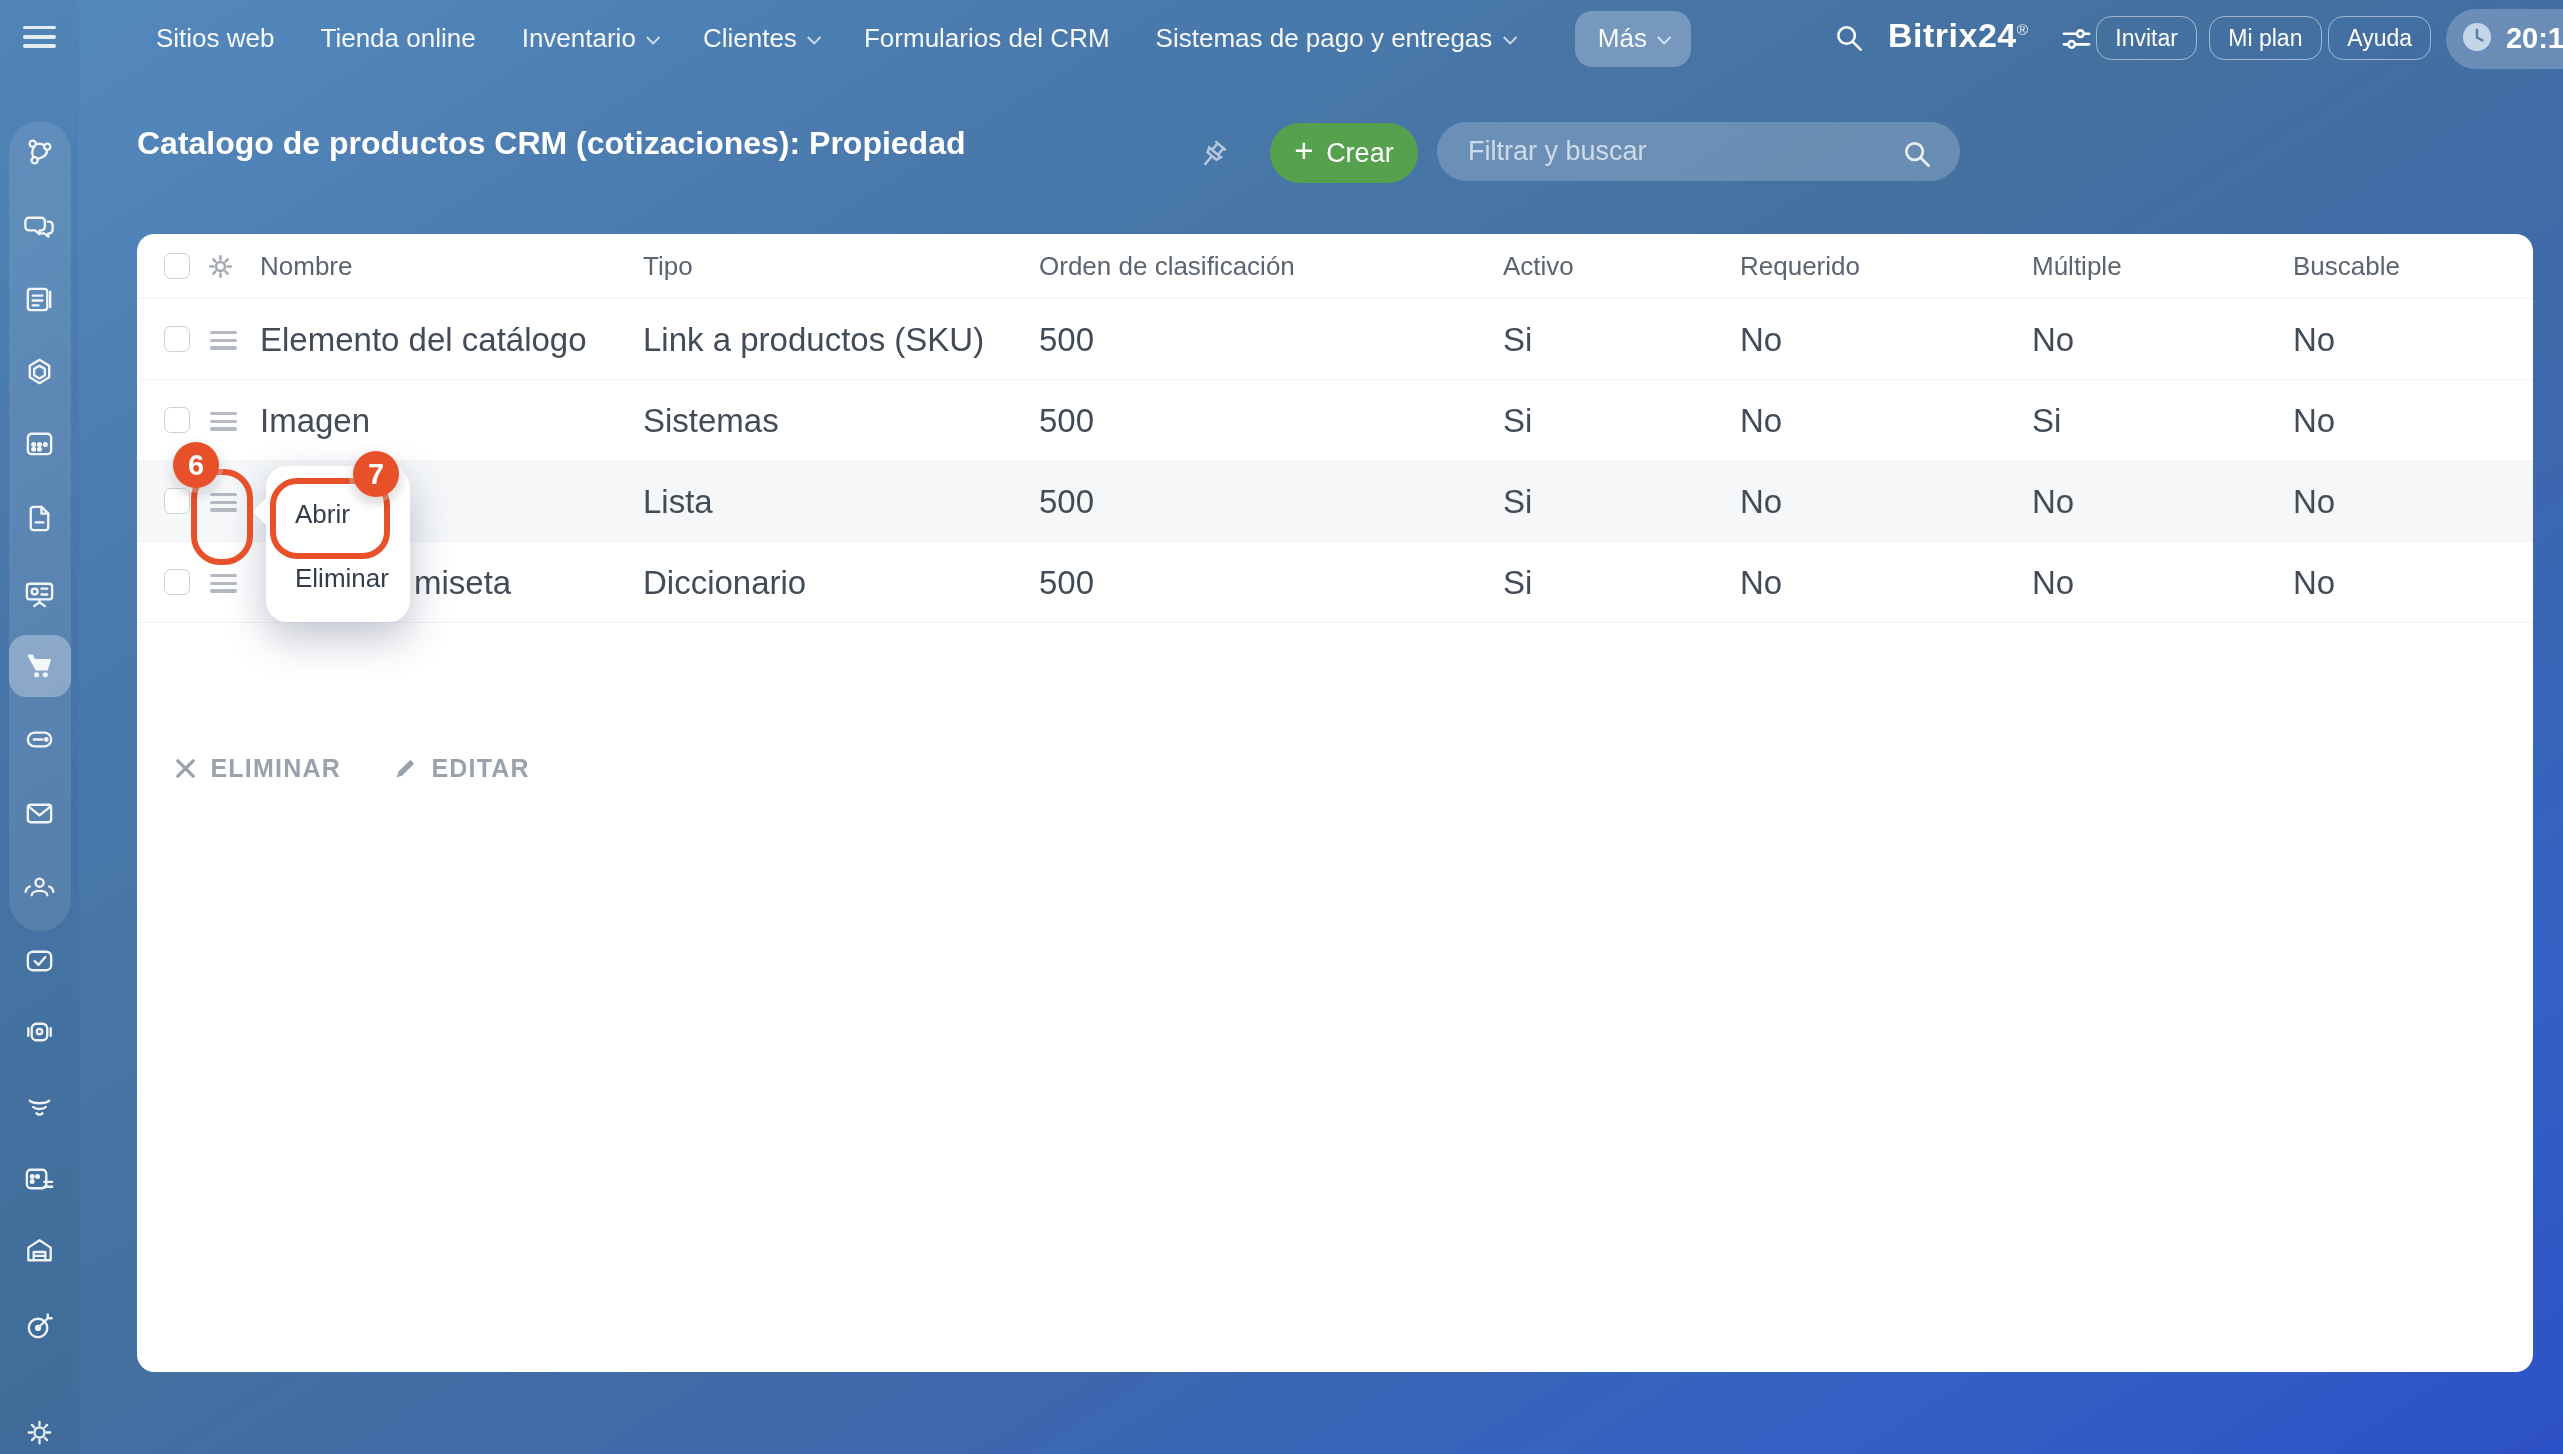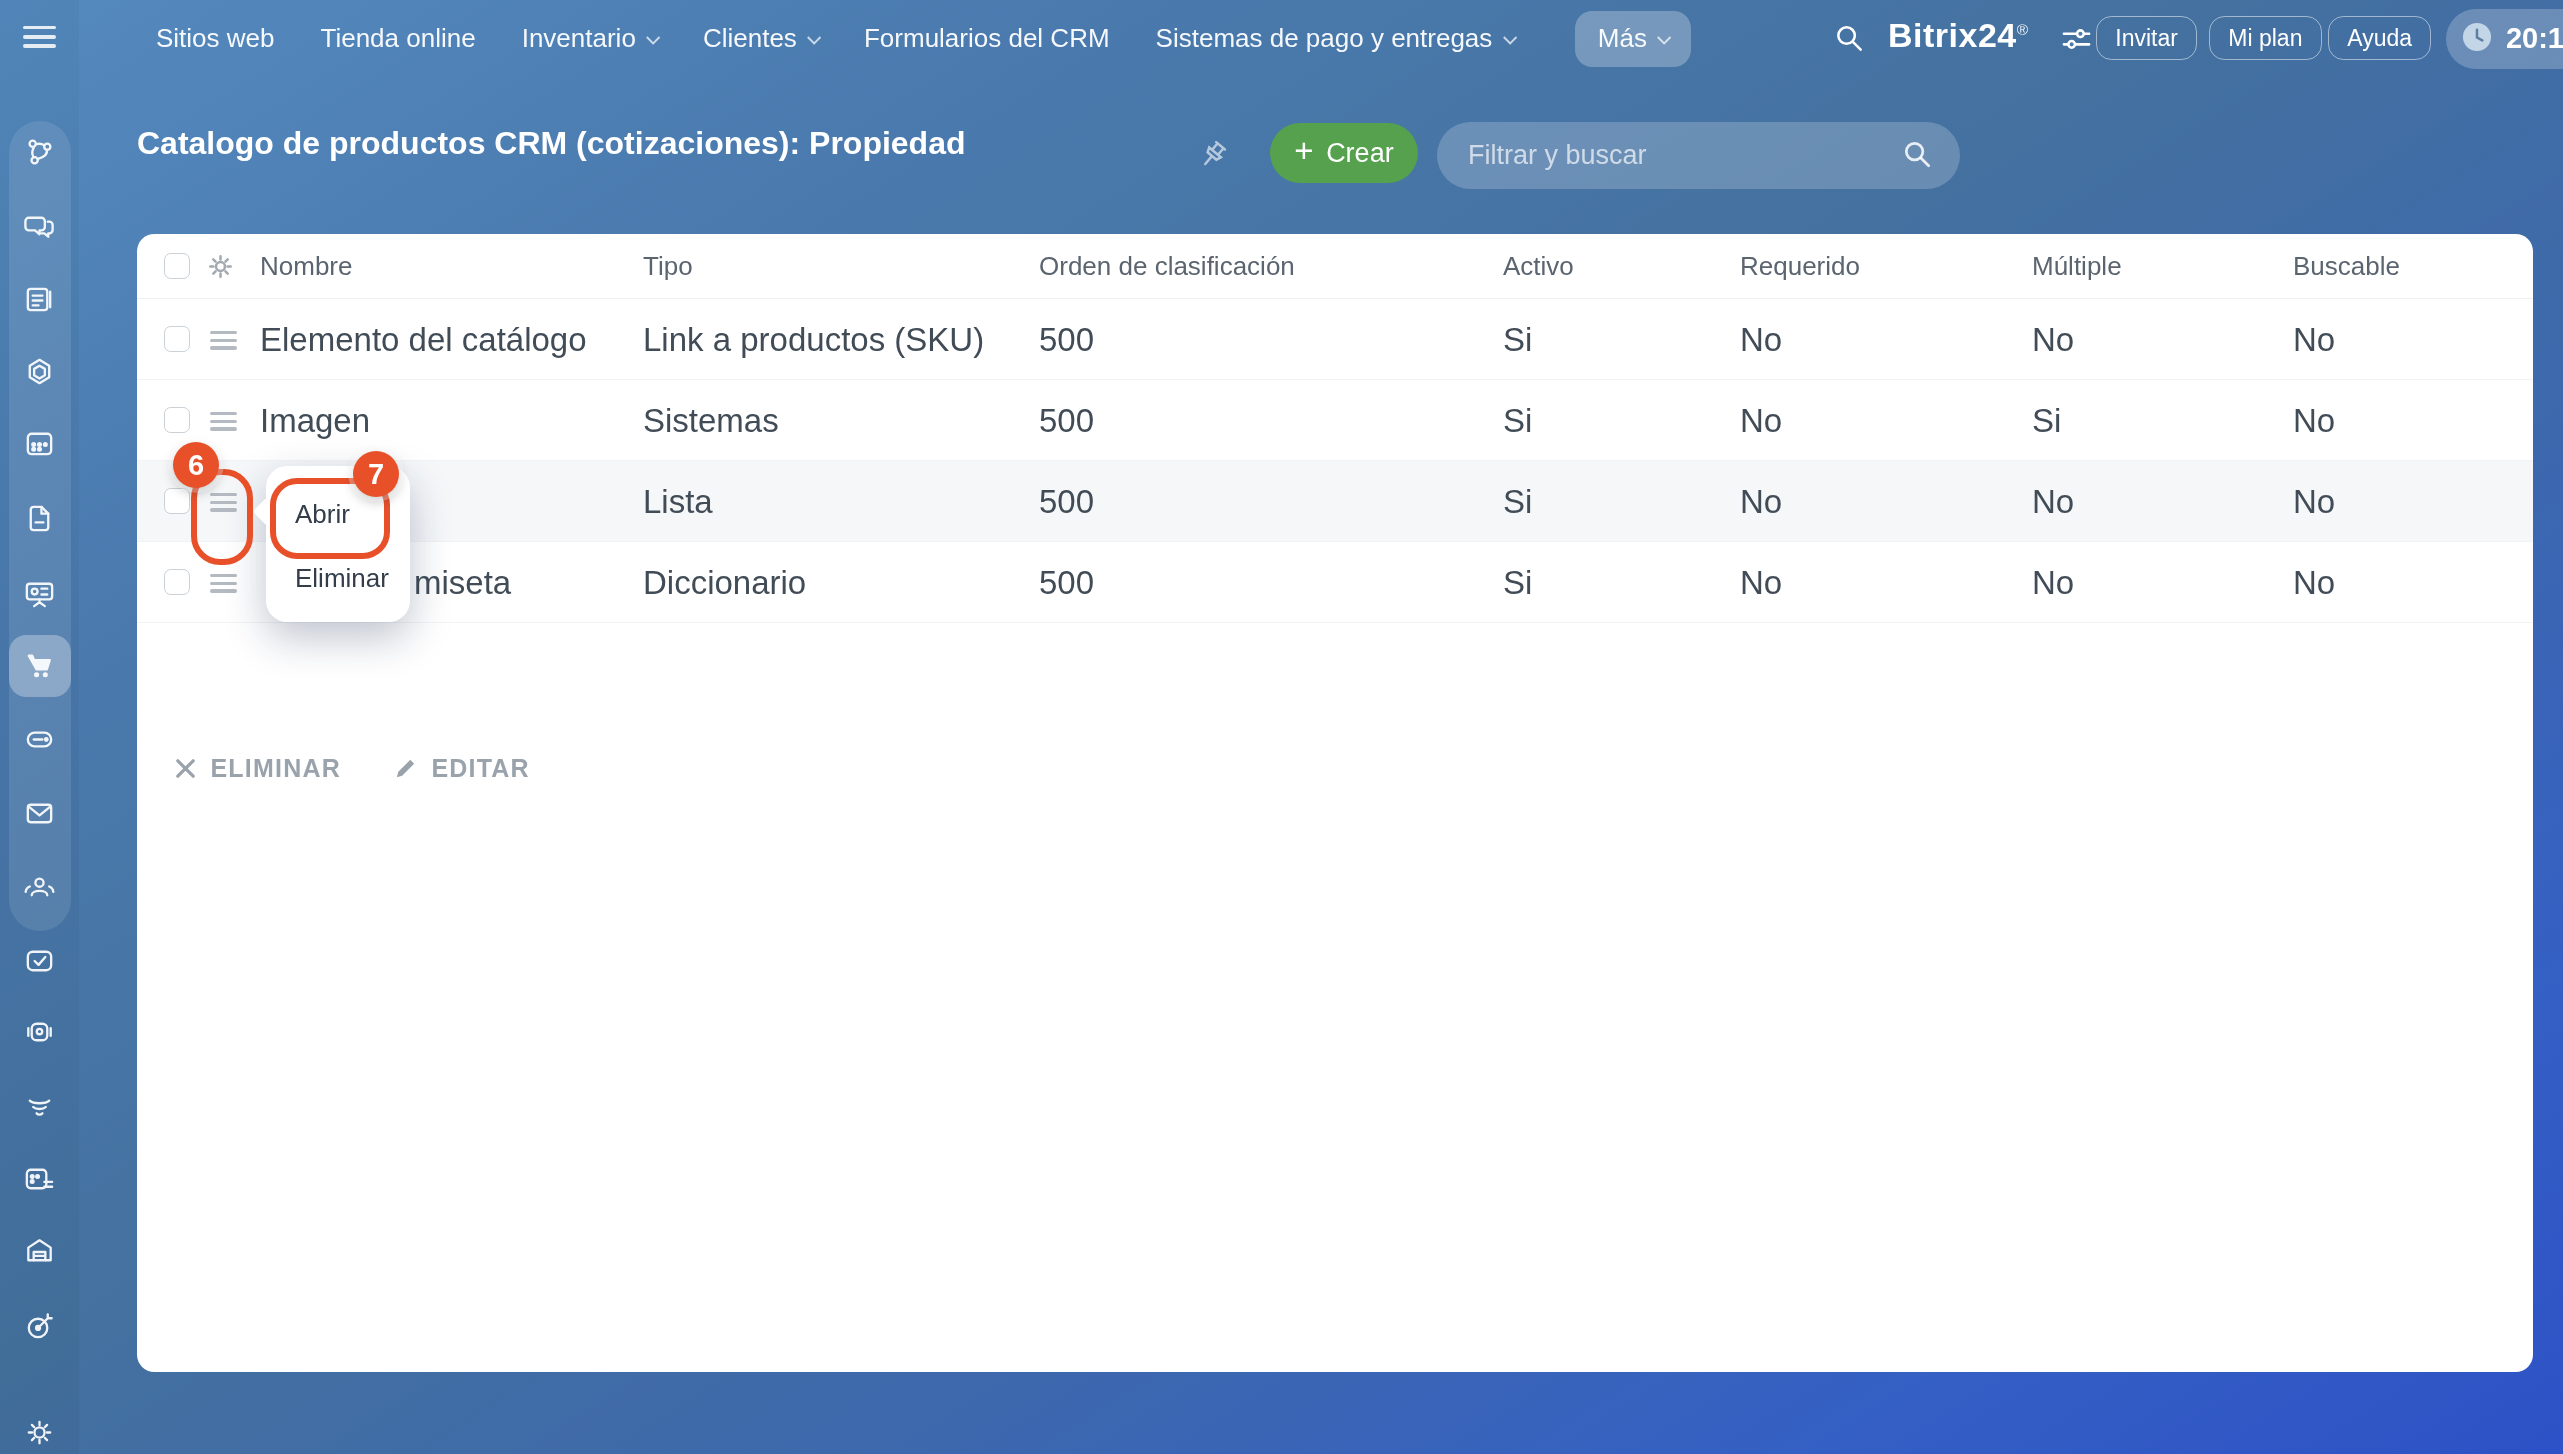--- a/index.html
+++ b/index.html
@@ -33,21 +33,21 @@
   .pill-btn { position:absolute; top:16.4px; height:44px; border:1.4px solid rgba(255,255,255,.5); border-radius:15.4px; display:flex; align-items:center; padding:0 18.3px; font-size:23px; color:#fff; cursor:pointer; background:transparent; }
   .time-pill { position:absolute; left:2367px; top:8.7px; width:168px; height:60px; border-radius:30px; background:rgba(255,255,255,.22); display:flex; align-items:center; padding-left:16.4px; gap:13.5px; cursor:pointer; }
   .time-pill .txt { font-size:29px; font-weight:bold; }
 
   
   .page-title { position:absolute; left:137px; top:125px; font-size:32px; font-weight:600; color:#fff; z-index:2; }
   .pin { position:absolute; left:1191px; top:135px; width:42px; height:42px; opacity:.6; z-index:2; cursor:pointer; }
   .pin svg { stroke:#fff; fill:none; stroke-width:2.6; stroke-linecap:round; }
   .create-btn { position:absolute; left:1270px; top:123px; width:148px; height:60px; background:#55a14e; border-radius:32px; display:flex; align-items:center; justify-content:center; gap:12.5px; font-size:27px; color:#fff; cursor:pointer; z-index:2; }
   .create-btn .plus::before { content:"+"; font-size:33px; font-weight:300; line-height:0; }
-  .searchbox { position:absolute; left:1437px; top:122px; width:523px; height:67px; border-radius:34px; background:rgba(255,255,255,.20); z-index:2; }
+  .searchbox { position:absolute; left:1437px; top:122px; width:523px; height:59px; border-radius:34px; background:rgba(255,255,255,.20); z-index:2; }
   .searchbox input { width:100%; height:100%; background:transparent; border:none; outline:none; color:#fff; font-size:27px; padding:0 77px 0 31px; font-family:"Liberation Sans", sans-serif; }
   .searchbox input::placeholder { color:rgba(255,255,255,.68); }
   .searchbox .mag { position:absolute; right:25px; top:16.4px; width:35px; height:35px; cursor:pointer; }
   .searchbox .mag svg { stroke:rgba(255,255,255,.85); fill:none; stroke-width:2.8; stroke-linecap:round; }
 
   
   .card { position:absolute; left:137px; top:234px; width:2396px; height:1138px; background:#fff; border-radius:17.3px; z-index:1; color:#414c57; }
   .thead { position:relative; height:65px; border-bottom:1.9px solid #eef1f4; font-size:26px; color:#5b6570; }
   .thead span, .trow span { position:absolute; line-height:65px; white-space:nowrap; }
   .trow { position:relative; height:81px; border-bottom:1.9px solid #f1f4f6; font-size:33px; }

